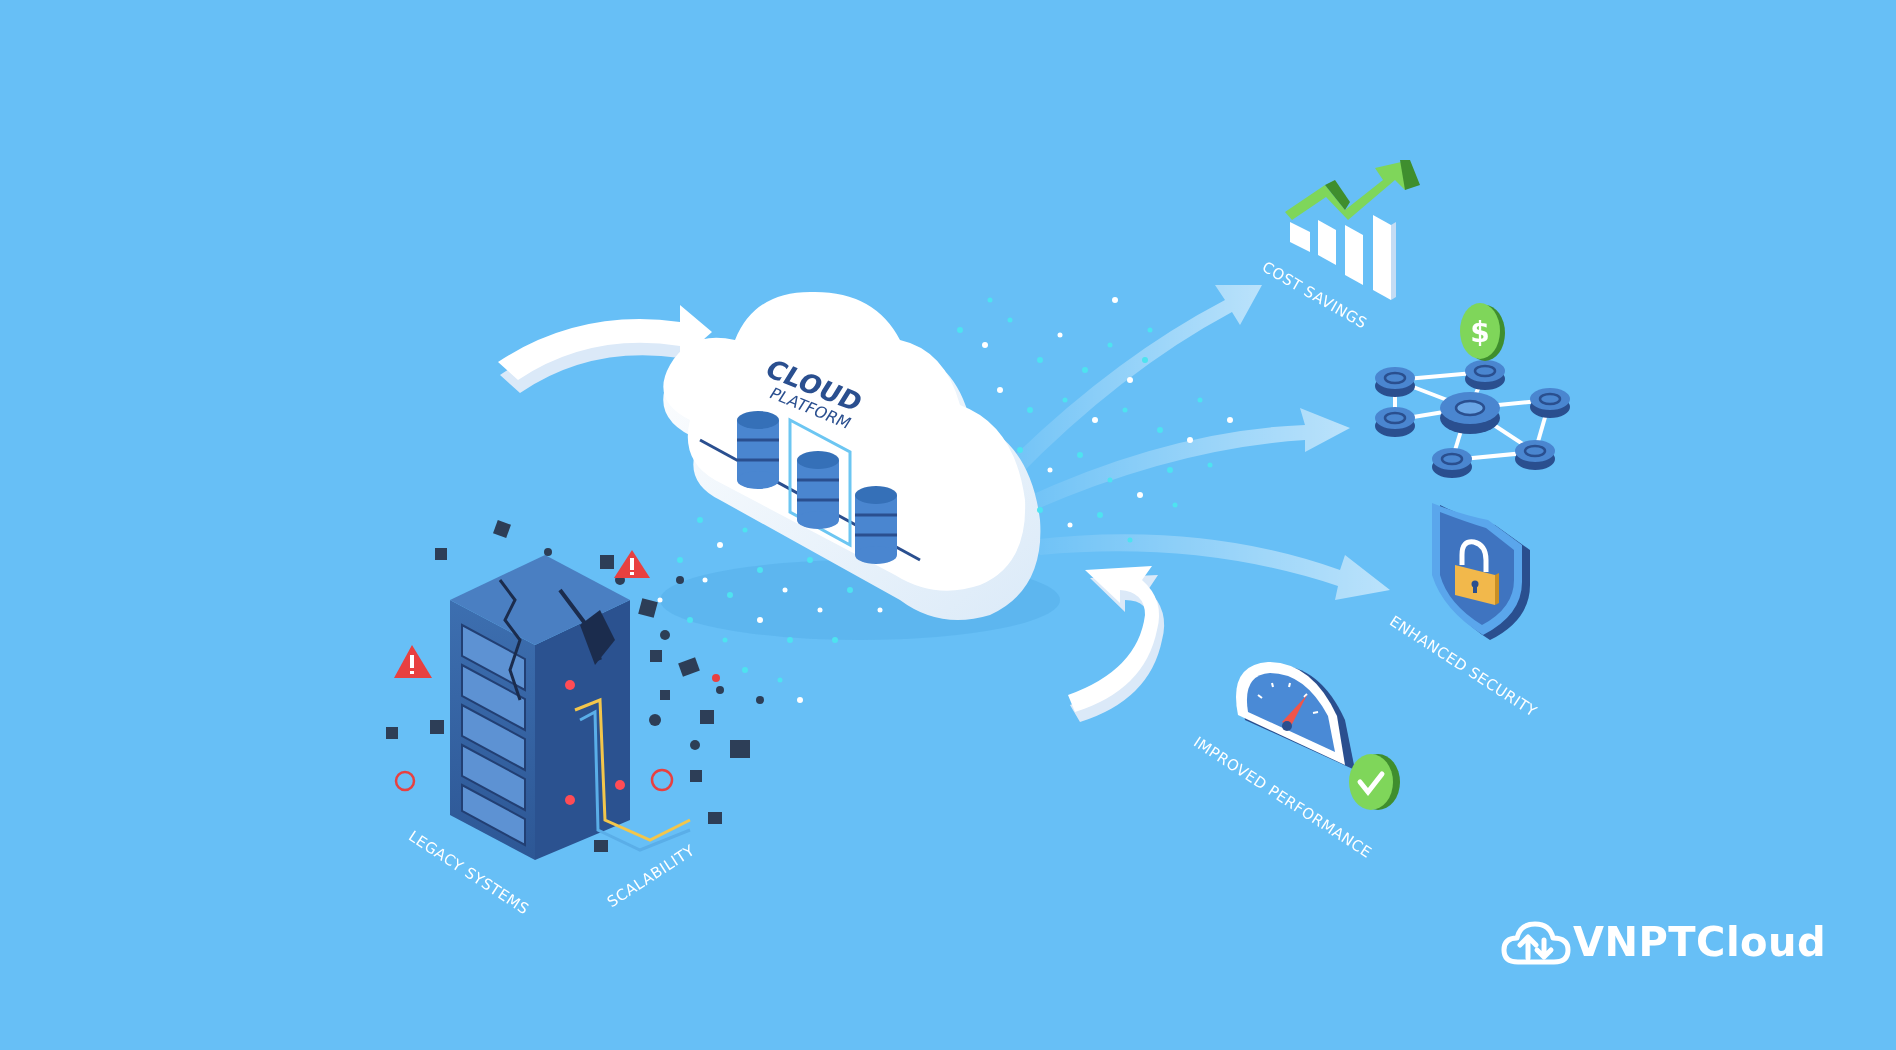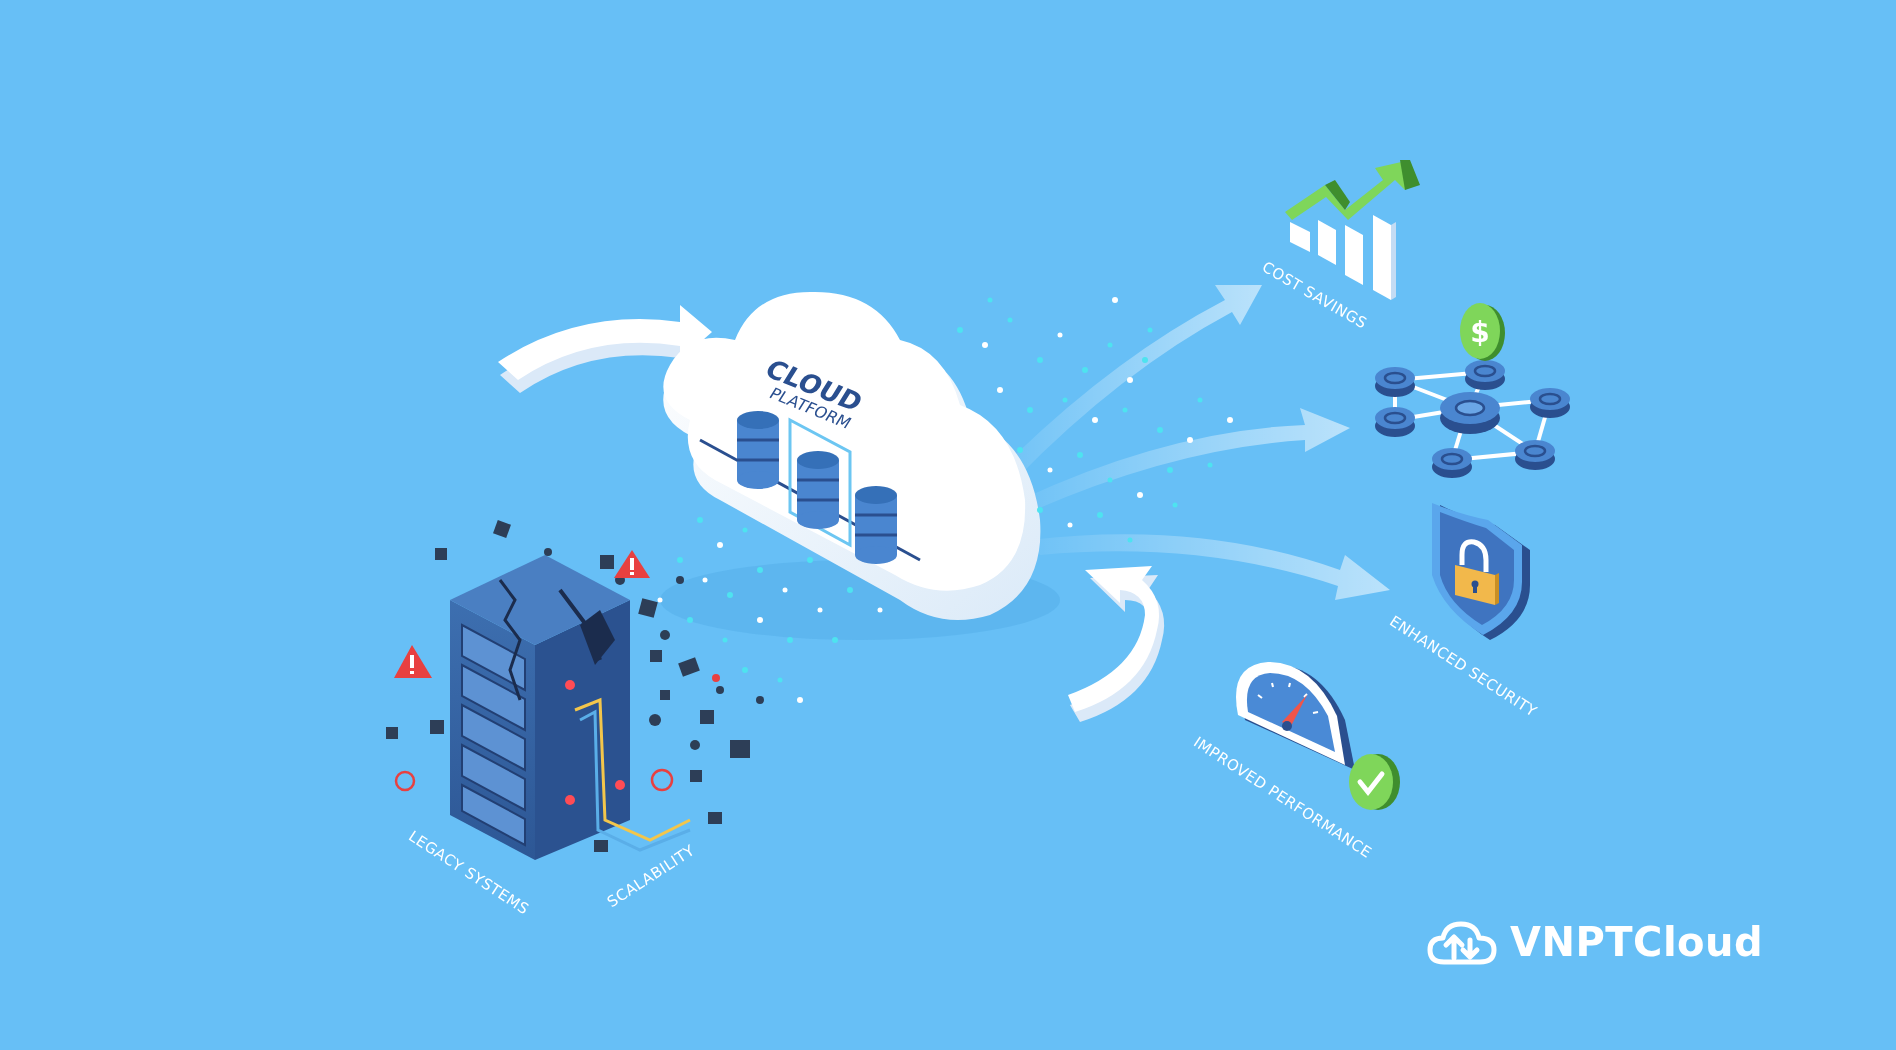--- a/index.html
+++ b/index.html
@@ -13,22 +13,22 @@
   .iso-label {
     position: absolute; color: #ffffff; font-family: "DejaVu Sans", sans-serif;
     font-size: 15px; letter-spacing: 0.5px; white-space: nowrap;
     transform-origin: left top; text-transform: uppercase; font-weight: normal;
   }
   .cloud-title {
     position: absolute; color: #2a4f8f; font-family: "DejaVu Sans", sans-serif;
     font-weight: bold; transform-origin: left top; white-space: nowrap;
   }
   .logo {
-    position: absolute; left: 1426px; top: 916px; display: flex; align-items: center;
-    gap: 12px;
+    position: absolute; left: 1500px; top: 916px; display: flex; align-items: center;
+    gap: 1px;
   }
   .logo-text {
     color: #ffffff; font-family: "DejaVu Sans", sans-serif; font-weight: bold;
     font-size: 40px; letter-spacing: 0.5px;
   }
 </style>
 </head>
 <body>
 
 <svg class="scene" width="1896" height="1050" viewBox="0 0 1896 1050">

